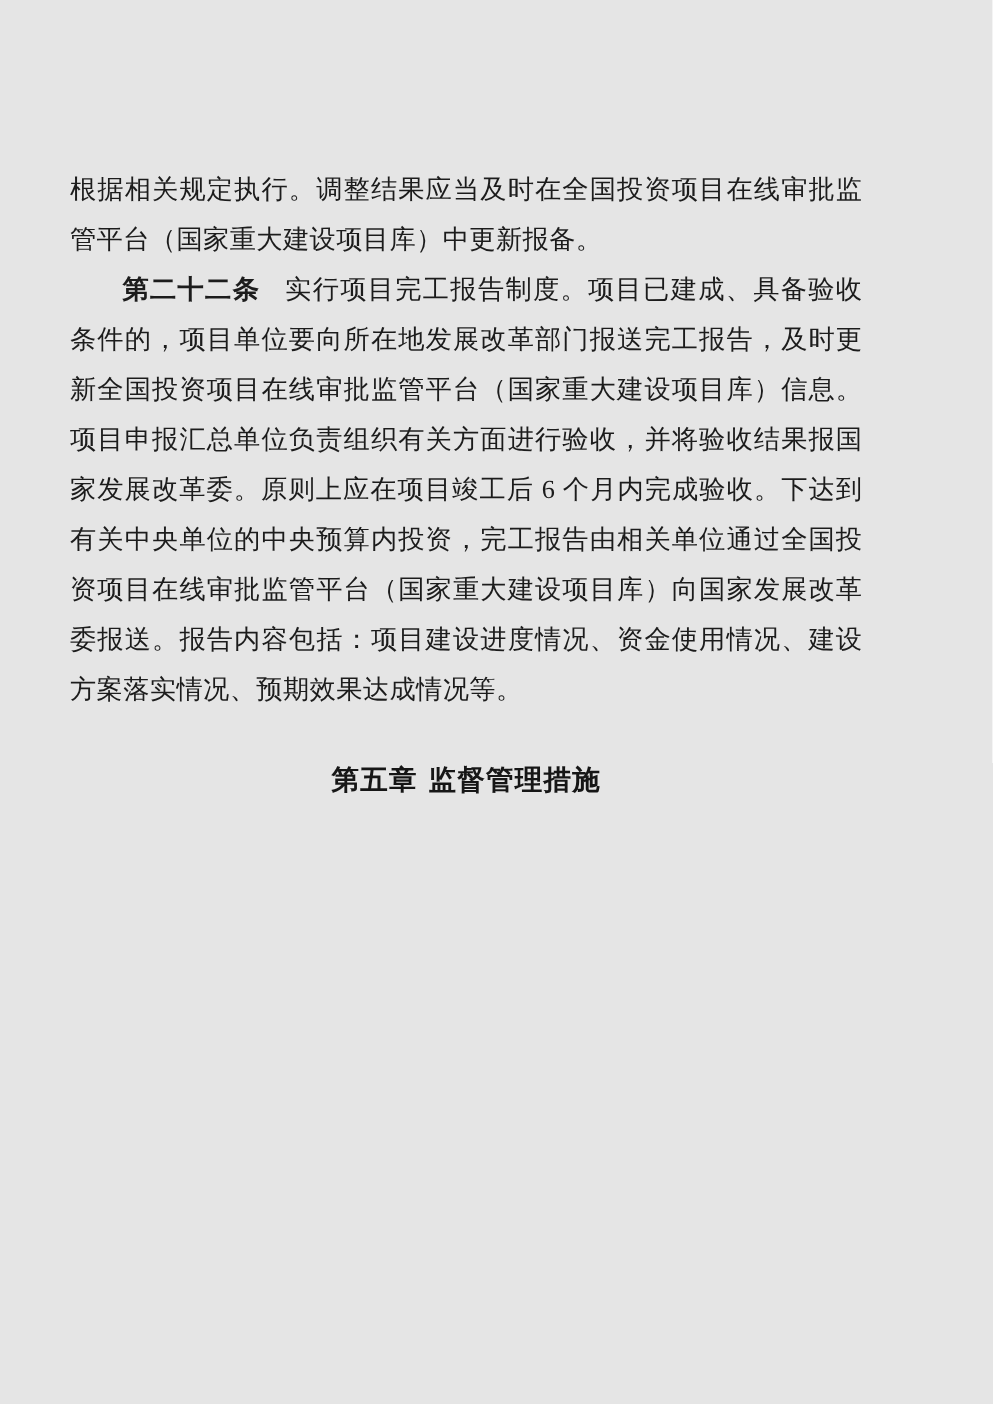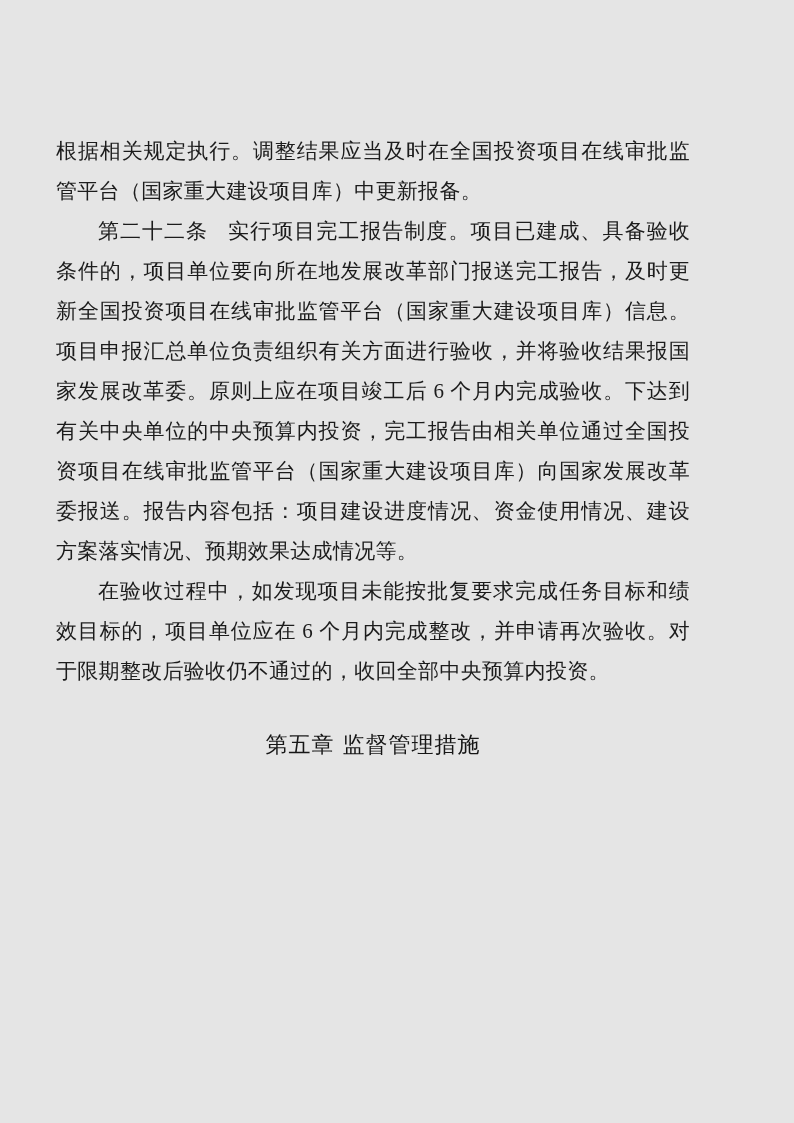--- a/index.html
+++ b/index.html
@@ -24,42 +24,41 @@
     margin: 0;
     text-align: justify;
     text-justify: inter-character;
     text-indent: 2em;
     letter-spacing: 0.3px;
   }
   p.body.no-indent {
     text-indent: 0;
   }
   .article-lead {
-    font-weight: 400;
+    font-weight: 700;
     margin-right: 0.95em;
   }
   h2.chapter {
     margin: 34px 0 34px 0;
     text-align: center;
     text-indent: 0;
     font-family: "DejaVu Sans", "Liberation Sans", sans-serif;
     font-size: 22px;
-    font-weight: 400;
+    font-weight: 700;
     line-height: 40px;
     letter-spacing: 1px;
     color: #161616;
   }
 </style>
 </head>
 <body>
 
 <div class="page">
 
   <p class="body no-indent">根据相关规定执行。调整结果应当及时在全国投资项目在线审批监管平台（国家重大建设项目库）中更新报备。</p>
 
   <p class="body"><span class="article-lead">第二十二条</span><span>实行项目完工报告制度。项目已建成、具备验收条件的，项目单位要向所在地发展改革部门报送完工报告，及时更新全国投资项目在线审批监管平台（国家重大建设项目库）信息。项目申报汇总单位负责组织有关方面进行验收，并将验收结果报国家发展改革委。原则上应在项目竣工后 6 个月内完成验收。下达到有关中央单位的中央预算内投资，完工报告由相关单位通过全国投资项目在线审批监管平台（国家重大建设项目库）向国家发展改革委报送。报告内容包括：项目建设进度情况、资金使用情况、建设方案落实情况、预期效果达成情况等。</span></p>
 
-  <p class="body">在验收过程中，如发现项目未能按批复要求完成任务目标和绩效目标的，项目单位应在 6 个月内完成整改，并申请再次验收。对于限期整改后验收仍不通过的，收回全部中央预算内投资。</p>
 
   <h2 class="chapter">第五章 监督管理措施</h2>
 
 
 </div>
 
 </body></html>

